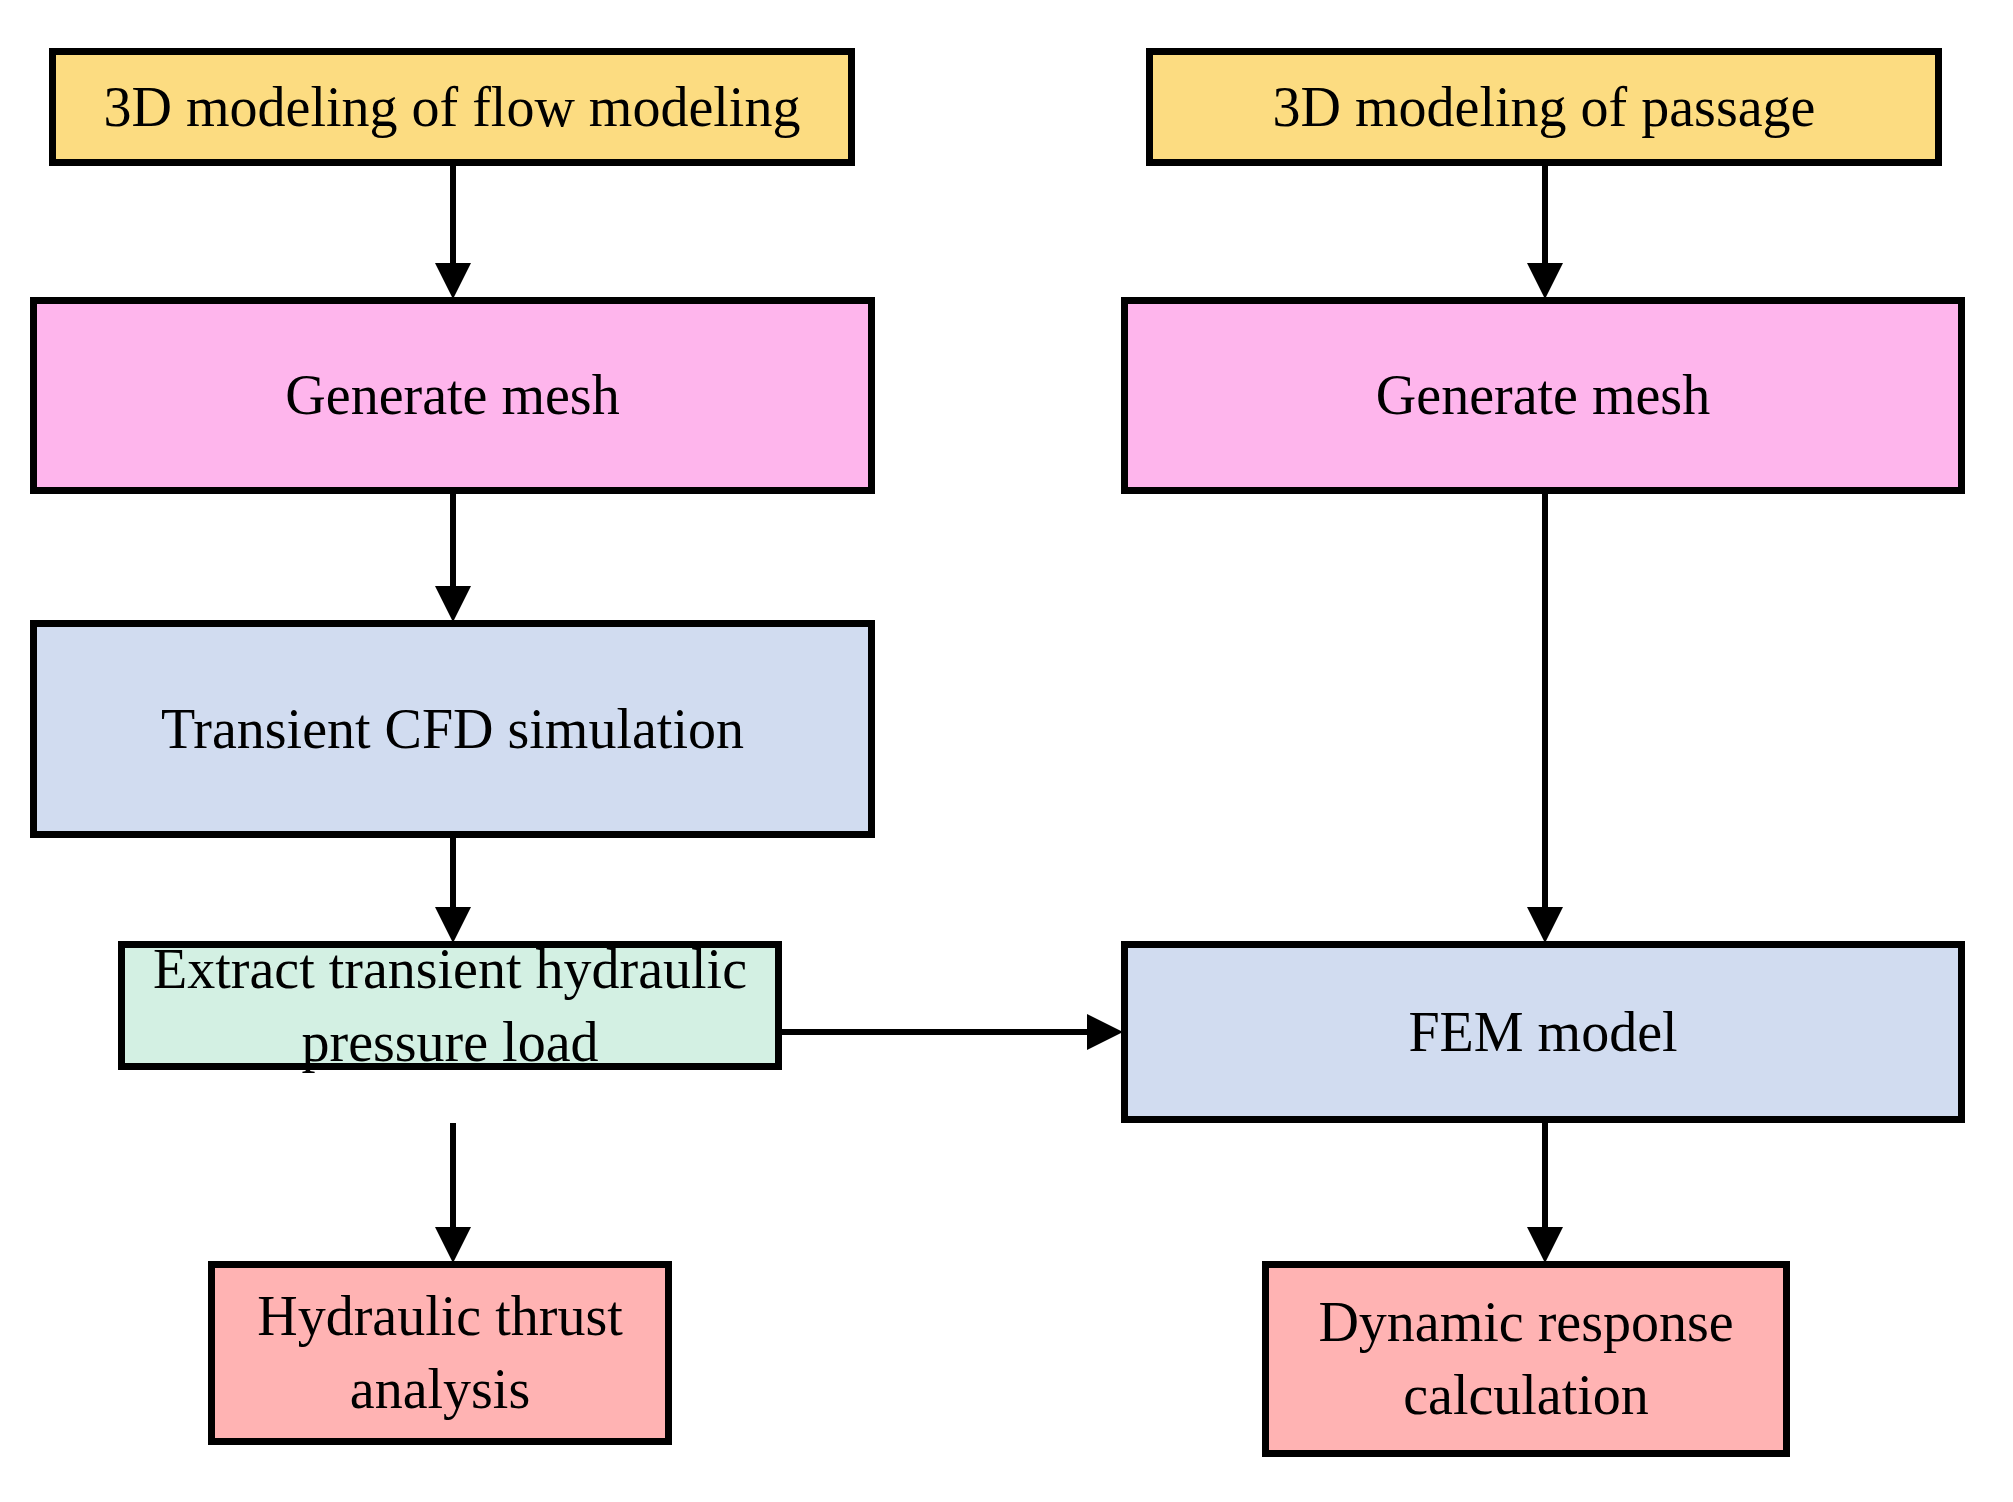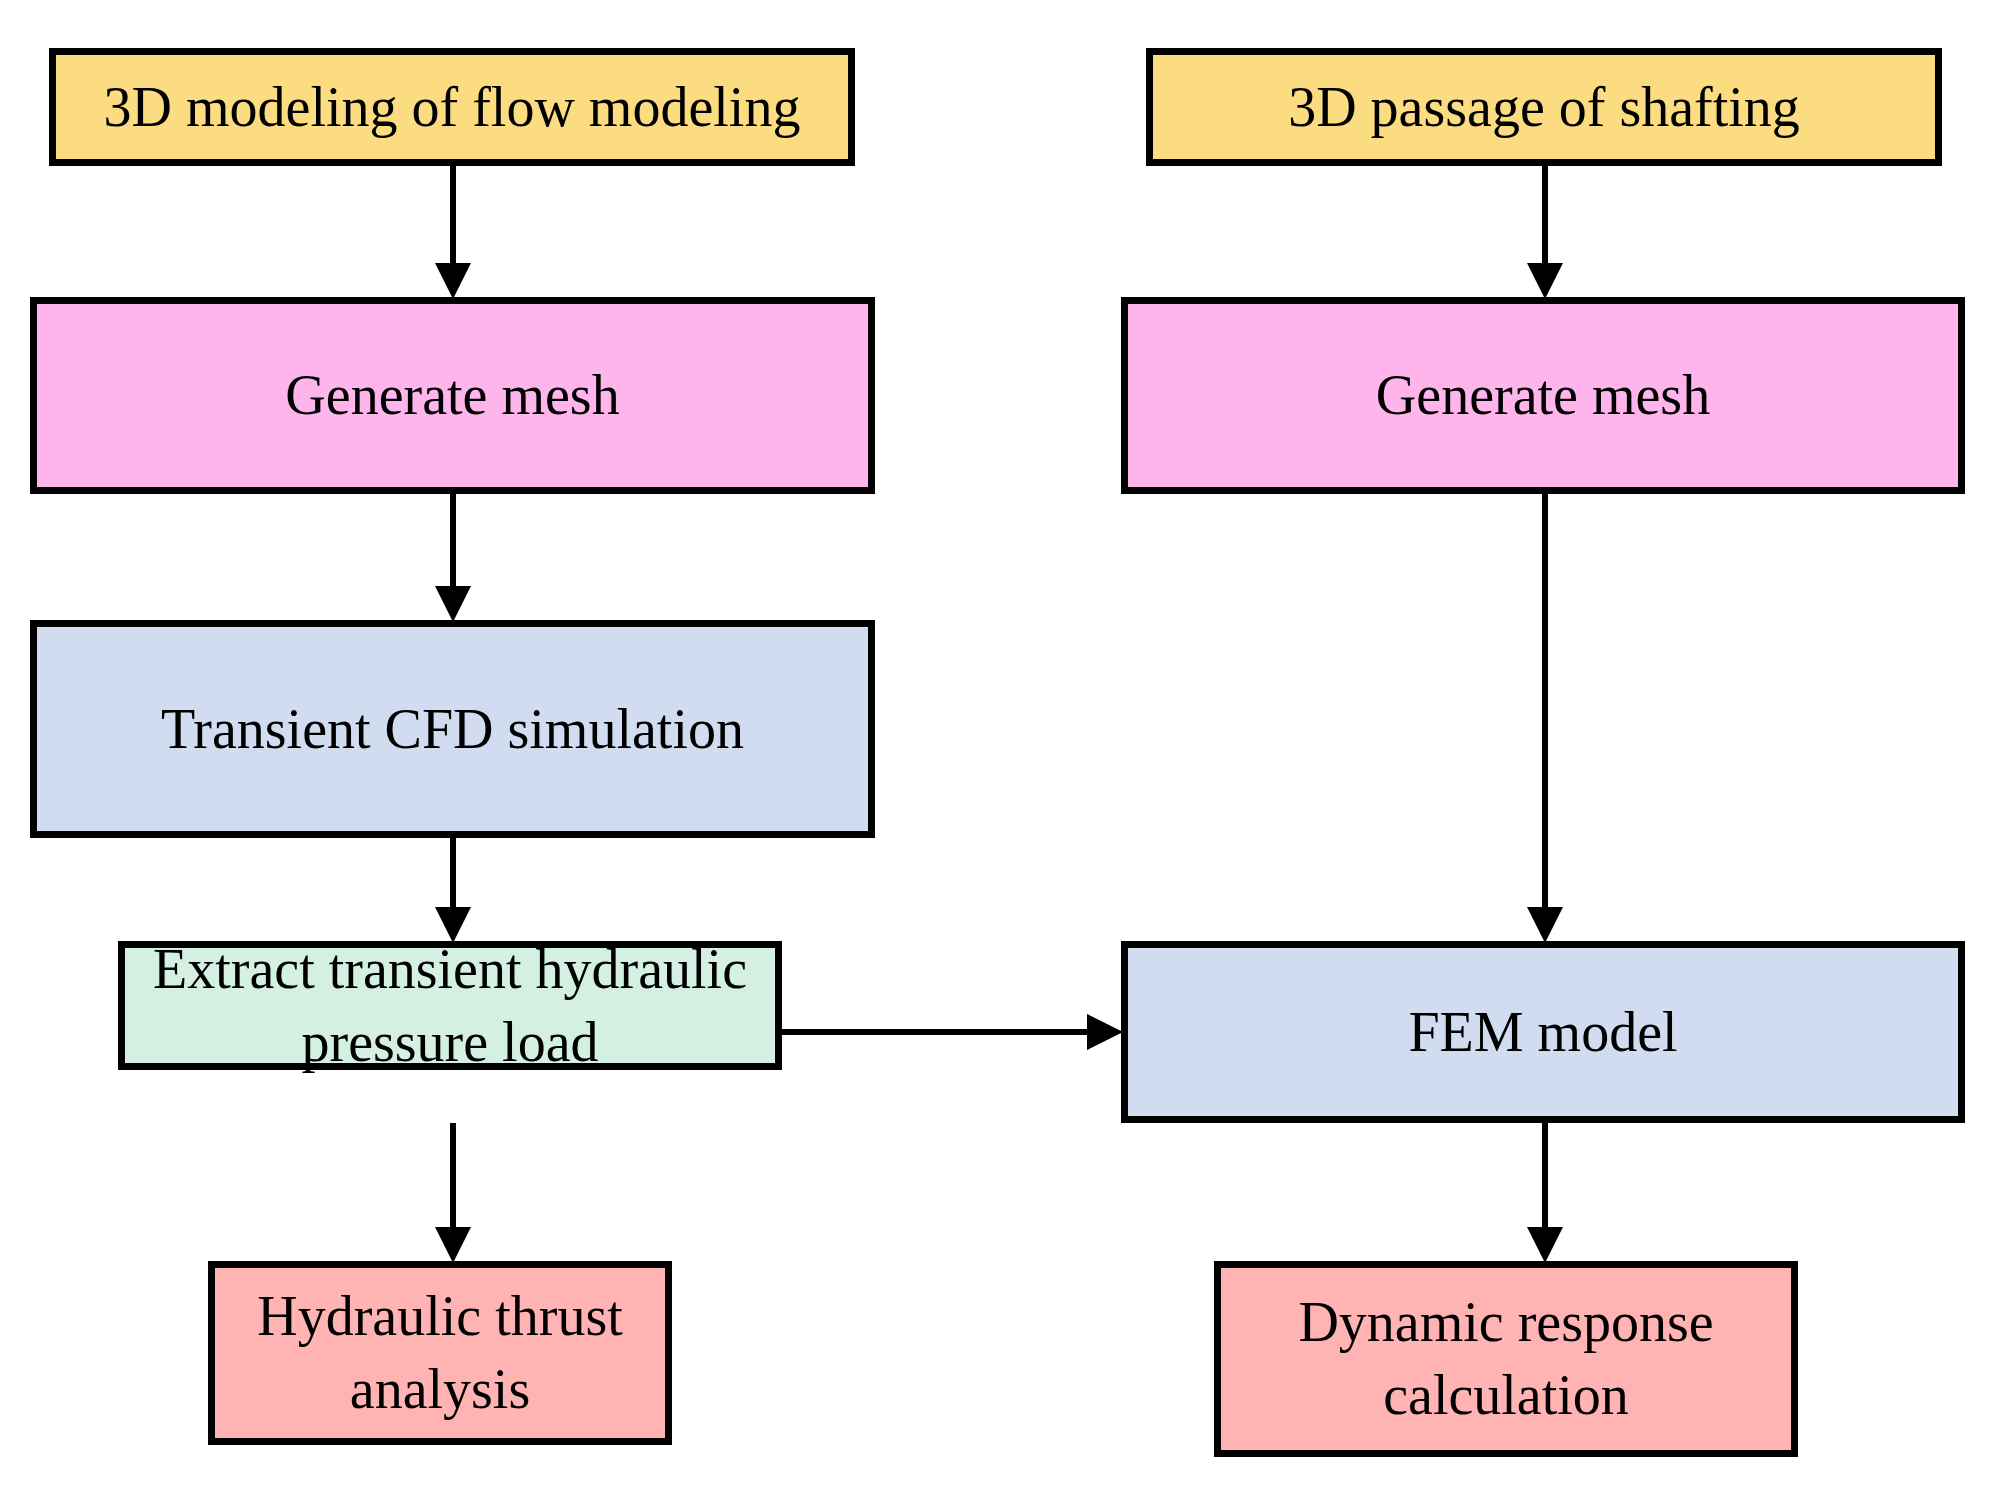--- a/index.html
+++ b/index.html
@@ -42,21 +42,21 @@
   
   #n-flow-passage      { left: 49px;   top: 48px;   width: 806px; height: 118px; }
   #n-gen-mesh-left     { left: 30px;   top: 297px;  width: 845px; height: 197px; }
   #n-transient-cfd     { left: 30px;   top: 620px;  width: 845px; height: 218px; }
   #n-extract-pressure  { left: 118px;  top: 941px;  width: 664px; height: 129px; }
   #n-extract-pressure .label { max-width: 600px; }
   #n-hydraulic-thrust  { left: 208px;  top: 1261px; width: 464px; height: 184px; }
   #n-shafting          { left: 1146px; top: 48px;   width: 796px; height: 118px; }
   #n-gen-mesh-right    { left: 1121px; top: 297px;  width: 844px; height: 197px; }
   #n-fem-model         { left: 1121px; top: 941px;  width: 844px; height: 182px; text-align: center; }
-  #n-dynamic-response  { left: 1214px; top: 1261px; width: 584px; height: 196px; }
+  #n-dynamic-response  { left: 1262px; top: 1261px; width: 528px; height: 196px; }
 </style>
 </head>
 <body>
 
 <div class="canvas">
 
   <svg class="edges" viewBox="0 0 2013 1502" xmlns="http://www.w3.org/2000/svg" style="color: rgb(0, 0, 0);">
     <defs>
       <marker id="arrow" viewBox="0 0 10 10" refX="7.5" refY="5" markerWidth="6" markerHeight="6" orient="auto">
         <path d="M 0 0 L 10 5 L 0 10 z" fill="currentColor"></path>
@@ -86,21 +86,21 @@
 
   <div class="node" id="n-extract-pressure" style="background-color: rgb(211, 240, 227);">
     <span class="label">Extract transient hydraulic pressure load</span>
   </div>
 
   <div class="node" id="n-hydraulic-thrust" style="background-color: rgb(255, 179, 179);">
     <span class="label">Hydraulic thrust analysis</span>
   </div>
 
   <div class="node" id="n-shafting" style="background-color: rgb(252, 220, 129);">
-    <span class="label">3D passage of shafting</span>
+    <span class="label">3D modeling of passage</span>
   </div>
 
   <div class="node" id="n-gen-mesh-right" style="background-color: rgb(254, 181, 236);">
     <span class="label">Generate mesh</span>
   </div>
 
   <div class="node" id="n-fem-model" style="background-color: rgb(209, 220, 240);">
     <span class="label">FEM model</span>
   </div>
 

